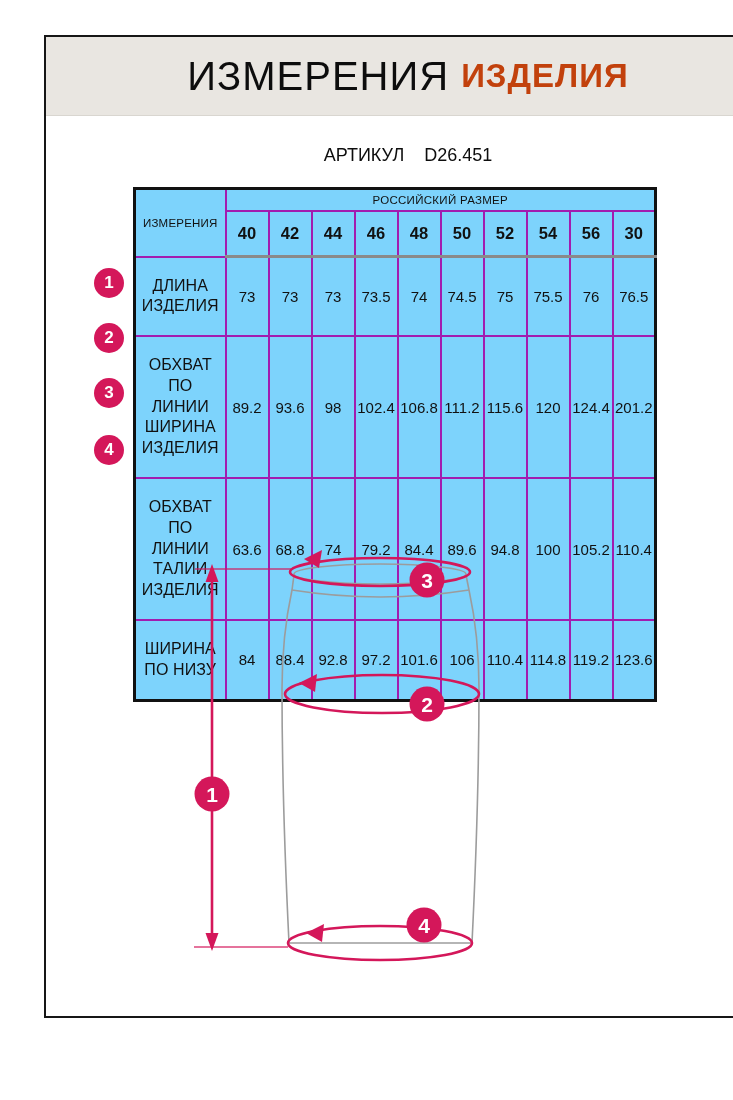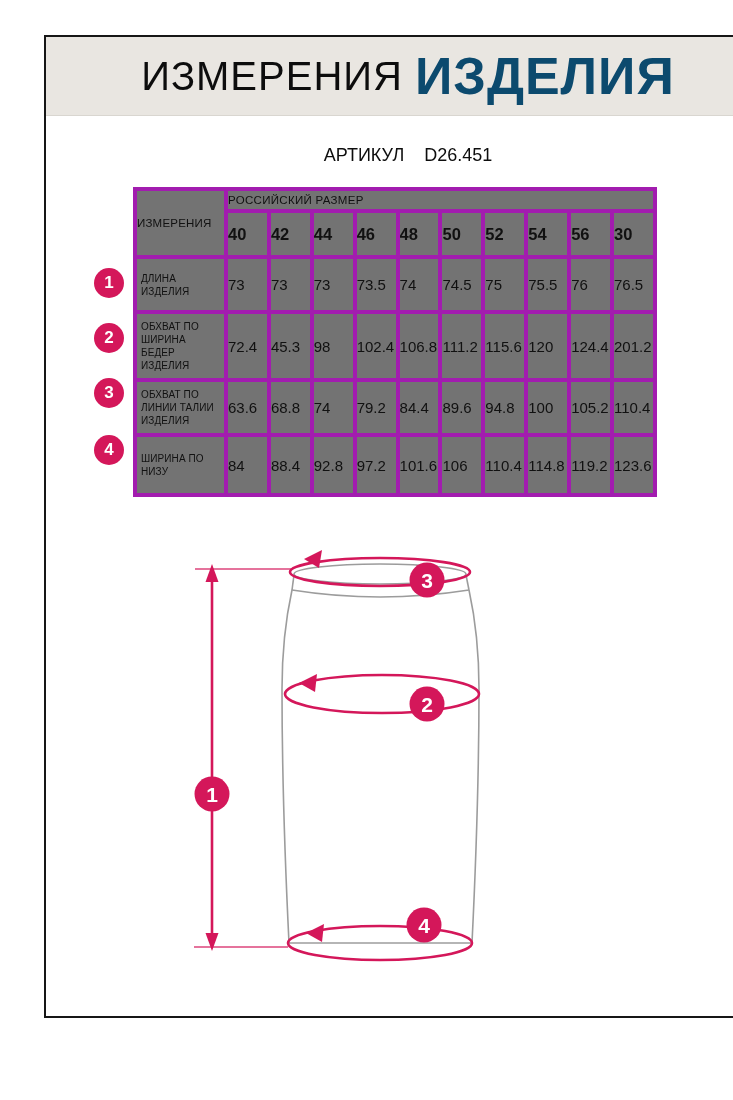--- a/index.html
+++ b/index.html
@@ -11,34 +11,34 @@
   html,body{width:733px;height:1100px;background:#ffffff;overflow:hidden;
     font-family:"Liberation Sans","DejaVu Sans",sans-serif;color:#111;}
   .canvas{position:relative;width:733px;height:1100px;background:#fff;}
   .page{position:absolute;left:44px;top:35px;width:728px;height:983px;
     border:2px solid #161616;background:#fff;}
   
   .title-band{position:absolute;left:0;top:0;width:100%;height:79px;
     background:var(--band);border-bottom:1px solid #d9d6d0;
     display:flex;align-items:center;justify-content:center;}
   .title-band .t1{font-size:40px;font-weight:400;letter-spacing:1px;color:#0d0d0d;}
-  .title-band .t2{font-size:52px;font-weight:700;letter-spacing:1px;margin-left:12px;color:#0c4a6e;}
+  .title-band .t2{font-size:33px;font-weight:700;letter-spacing:1px;margin-left:12px;color:#c2410c;}
   
   .article{position:absolute;left:0;top:105px;width:100%;height:26px;line-height:26px;
     text-align:center;font-size:18px;color:#0d0d0d;}
   .article .lbl{margin-right:20px;}
   
   table.size-table{position:absolute;left:87px;top:150px;width:524px;
     border-collapse:collapse;table-layout:fixed;border:3px solid #111;}
-  table.size-table td{border:4px solid #a21caf;vertical-align:middle;
-    background:#737373;overflow:hidden;}
+  table.size-table td{border:2px solid #a21caf;text-align:center;vertical-align:middle;
+    background:#7dd3fc;overflow:hidden;}
   td.group-hdr{height:22px;font-size:11.5px;letter-spacing:.3px;}
   td.measure-hdr{width:91px;font-size:11.5px;letter-spacing:.2px;border-bottom:3px solid #8a8a8a;}
   tr.sizes td{height:46px;font-size:16.5px;font-weight:700;border-bottom:3px solid #8a8a8a;margin-left:40px;}
-  td.mlabel{font-size:10px;line-height:1.3;padding:6px 4px;letter-spacing:.1px;}
+  td.mlabel{font-size:16px;line-height:1.3;padding:18px 4px;letter-spacing:.1px;}
   td.val{font-size:15px;}
   tr.r1 td,tr.r2 td,tr.r3 td{height:55px;}
   tr.r4 td{height:60px;}
   
   .row-badge{position:absolute;width:30px;height:30px;border-radius:50%;
     background:var(--accent);color:#fff;font-size:17px;font-weight:700;
     text-align:center;line-height:30px;transform:translate(-50%,-50%);}
   
   .diagram{position:absolute;left:100px;top:500px;width:420px;height:440px;}
   .gray{stroke:var(--outline);stroke-width:1.6;fill:none;}
@@ -101,23 +101,23 @@
           <td class="val">73</td>
           <td class="val">73.5</td>
           <td class="val">74</td>
           <td class="val">74.5</td>
           <td class="val">75</td>
           <td class="val">75.5</td>
           <td class="val">76</td>
           <td class="val">76.5</td>
         </tr>
         <tr class="r2">
-          <td class="mlabel">ОБХВАТ ПО ШИРИНА БЕДЕР ИЗДЕЛИЯ</td>
-          <td class="val">72.4</td>
-          <td class="val">45.3</td>
+          <td class="mlabel">ОБХВАТ ПО ЛИНИИ ШИРИНА ИЗДЕЛИЯ</td>
+          <td class="val">89.2</td>
+          <td class="val">93.6</td>
           <td class="val">98</td>
           <td class="val">102.4</td>
           <td class="val">106.8</td>
           <td class="val">111.2</td>
           <td class="val">115.6</td>
           <td class="val">120</td>
           <td class="val">124.4</td>
           <td class="val">201.2</td>
         </tr>
         <tr class="r3">

